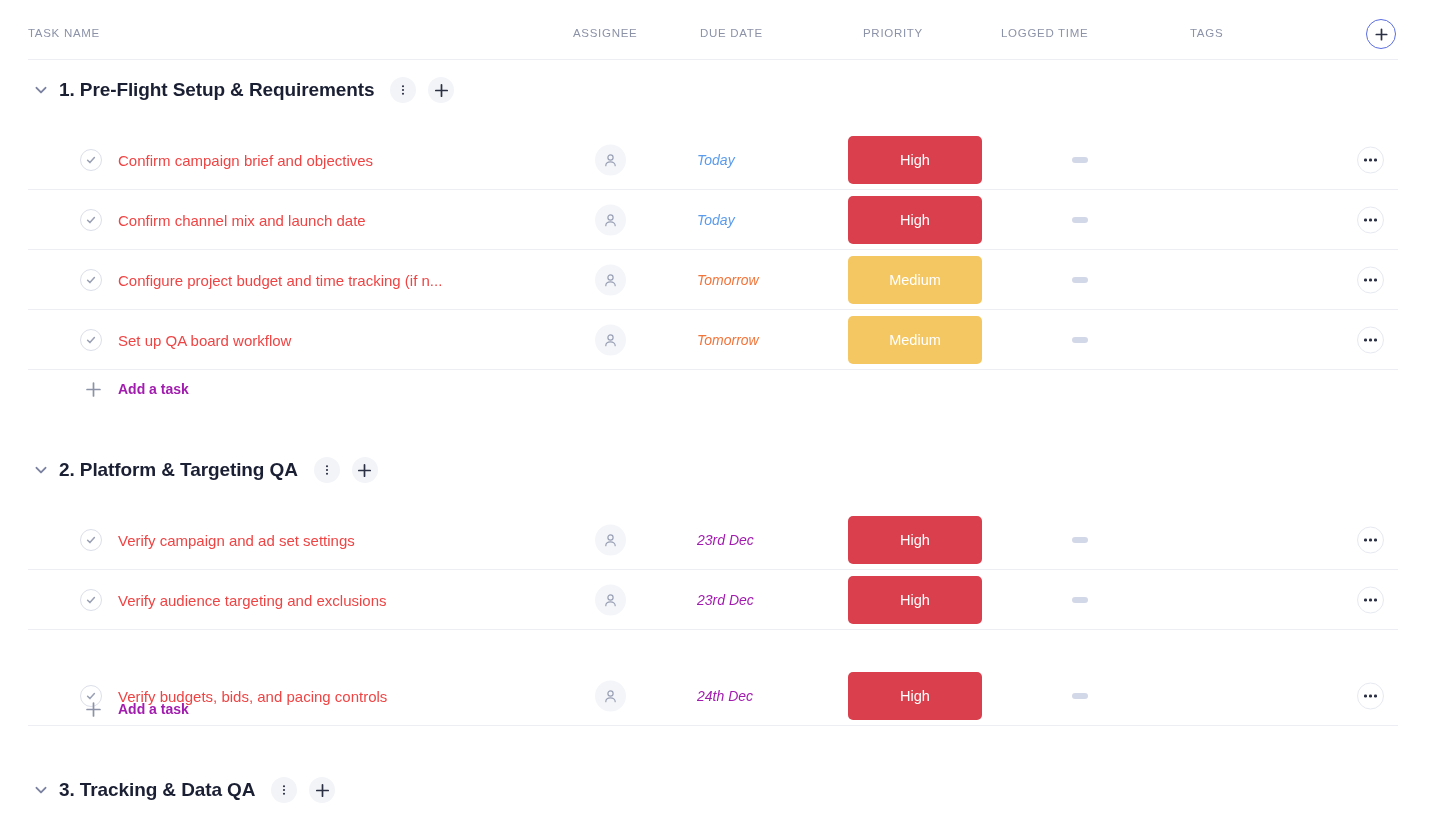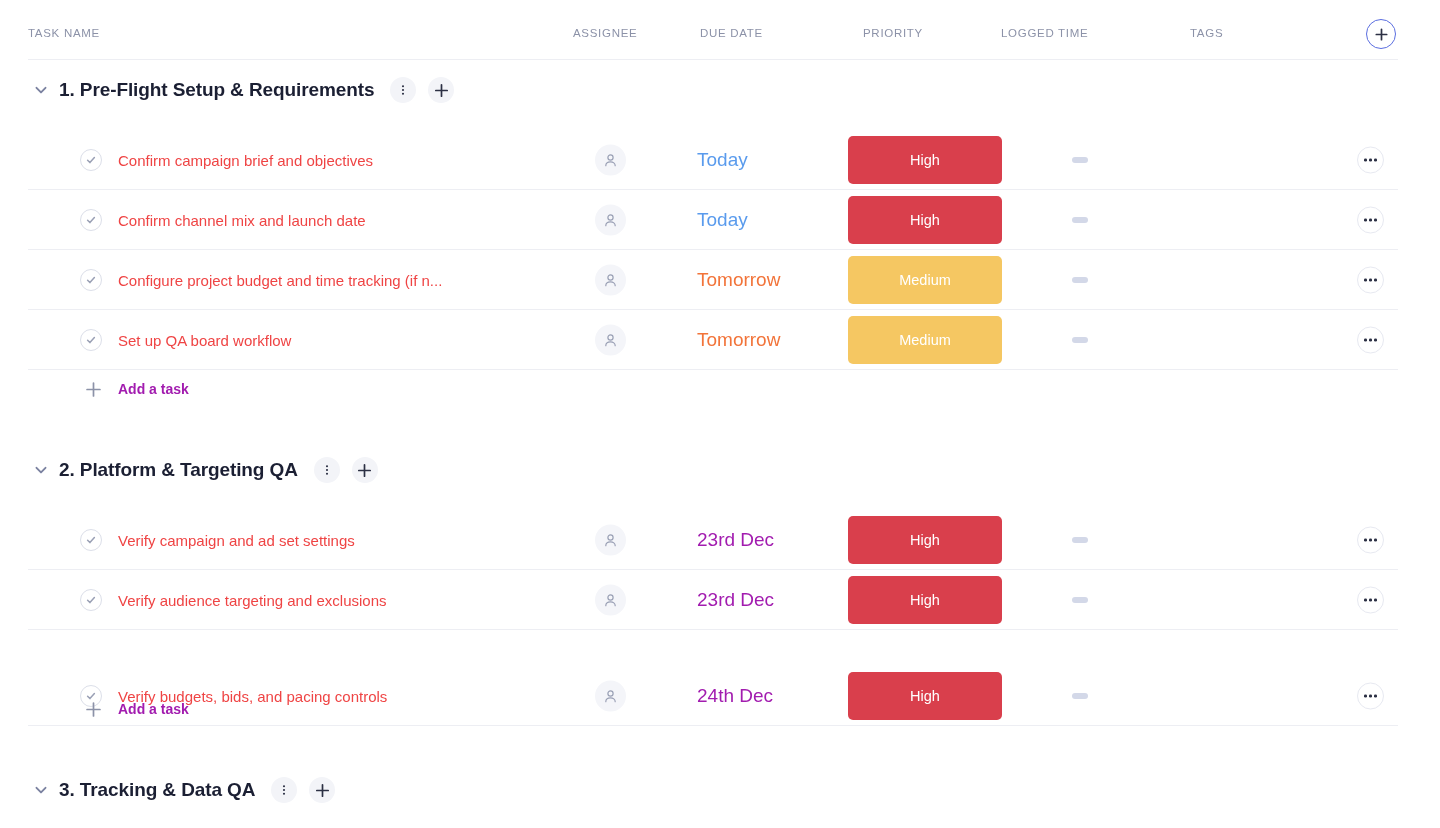--- a/index.html
+++ b/index.html
@@ -70,29 +70,29 @@
     font-size: 15px; color: #ef4444; white-space: nowrap;
   }
   .avatar {
     position: absolute; left: 595px; top: 50%; transform: translateY(-50%);
     width: 31px; height: 31px; border-radius: 50%;
     background: #f4f5f9;
     display: flex; align-items: center; justify-content: center; cursor: pointer;
   }
   .due-date {
     position: absolute; left: 697px; top: 50%; transform: translateY(-50%);
-    font-size: 19px; white-space: nowrap; cursor: pointer;
+    font-size: 14px; white-space: nowrap; cursor: pointer; font-style: italic;
   }
   .due-today    { color: #5a9bed; }
   .due-tomorrow { color: #f2743a; }
   .due-plain    { color: #a21caf; }
 
   .prio-badge {
     position: absolute; left: 848px; top: 6px;
-    width: 154px; height: 48px; border-radius: 5px;
+    width: 134px; height: 48px; border-radius: 5px;
     display: flex; align-items: center; justify-content: center;
     color: #fff; font-size: 14.5px; cursor: pointer;
   }
   .logged-dash {
     position: absolute; left: 1072px; top: 50%; transform: translateY(-50%);
     width: 16px; height: 6px; border-radius: 3px; background: #d3d8e8;
   }
   .row-menu {
     position: absolute; left: 1357px; top: 50%; transform: translateY(-50%);
     width: 27px; height: 27px; border-radius: 50%;

